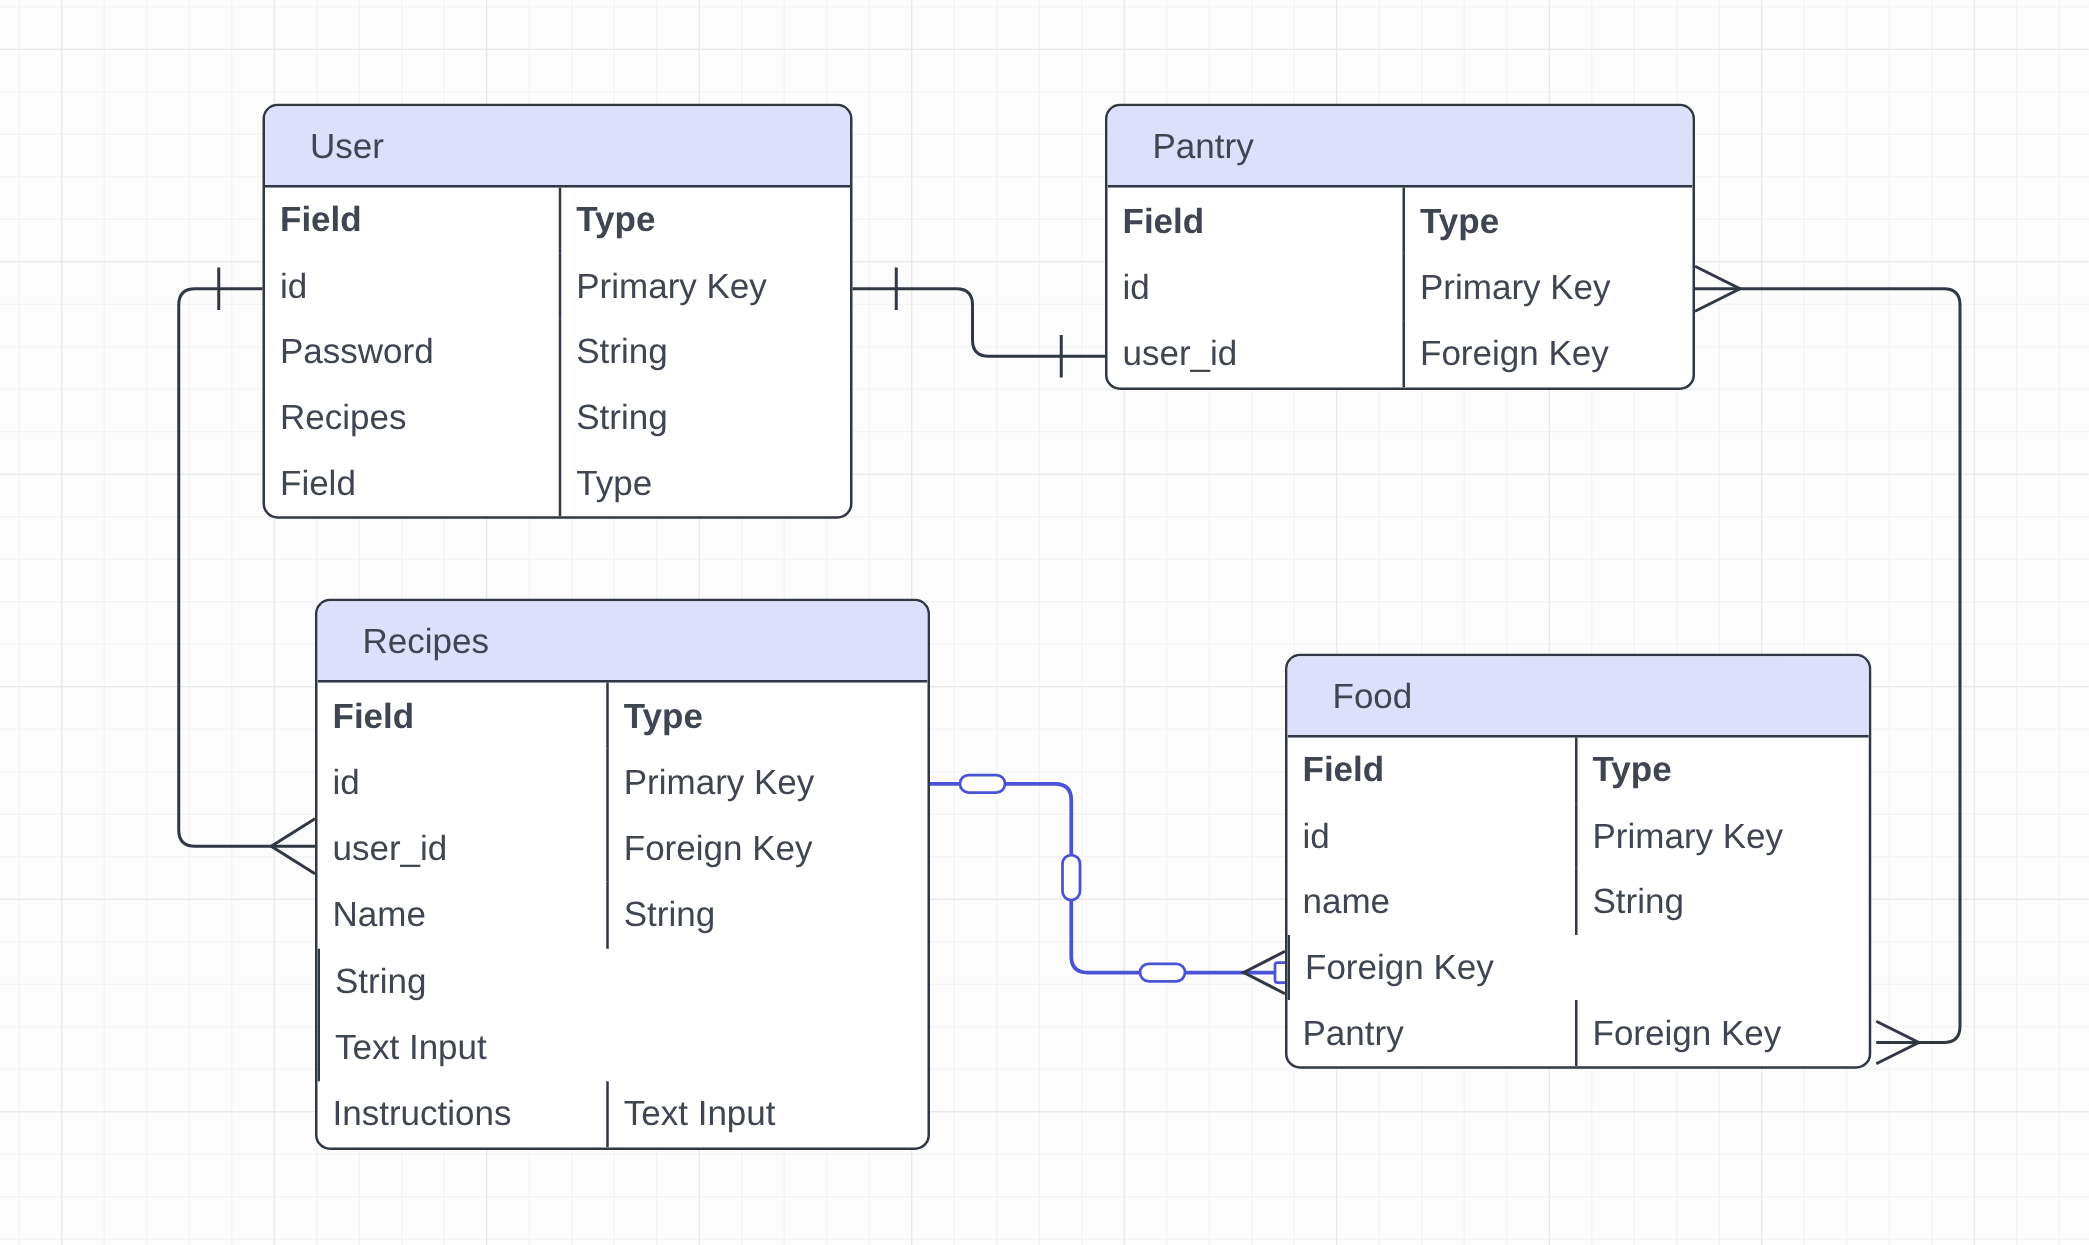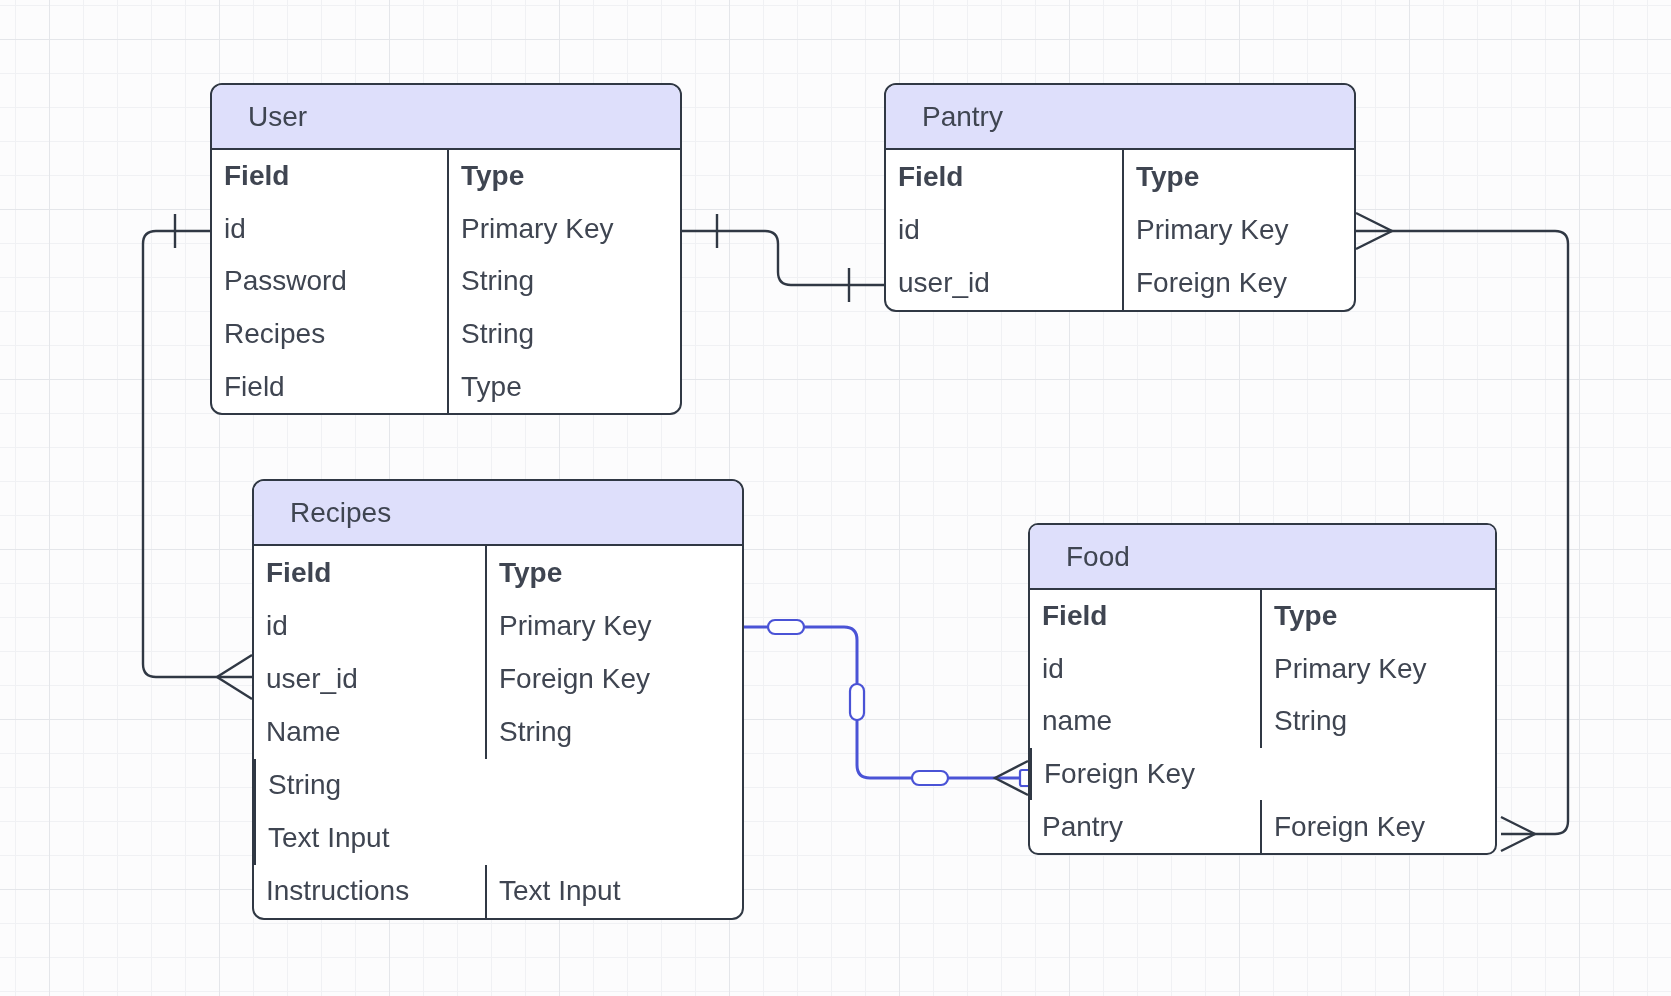--- a/index.html
+++ b/index.html
@@ -157,21 +157,21 @@
     <div class="ecell col-type">Text Input</div>
   </div>
 
   <div class="erow">
     <div class="ecell col-field">Instructions</div>
     <div class="ecell col-type">Text Input</div>
   </div>
 </div>
   </div>
 
-  <div class="etable" style="left:1028px;top:523px;width:469px;height:332px;border-radius:10px;--split:230px;">
+  <div class="etable" style="left:1028px;top:523px;width:469px;height:332px;--split:230px;">
     <div class="ehdr">Food</div>
     <div class="ebody">
       <div class="erow ehead">
         <div class="ecell col-field">Field</div>
         <div class="ecell col-type">Type</div>
       </div>
 
   <div class="erow">
     <div class="ecell col-field">id</div>
     <div class="ecell col-type">Primary Key</div>

